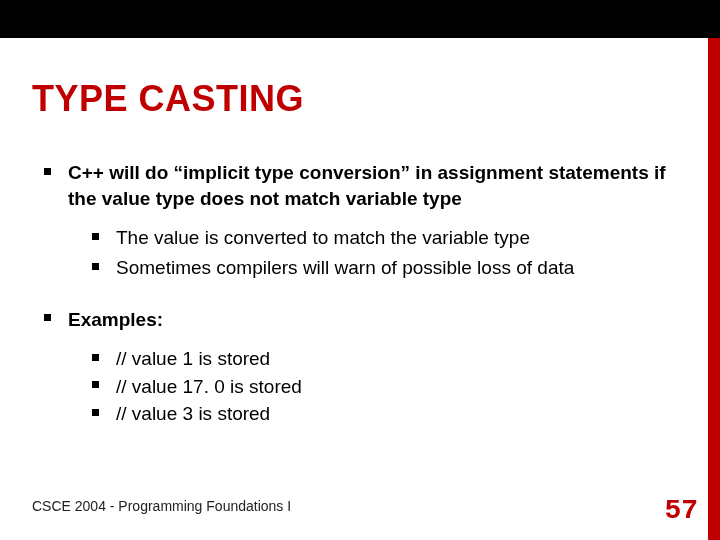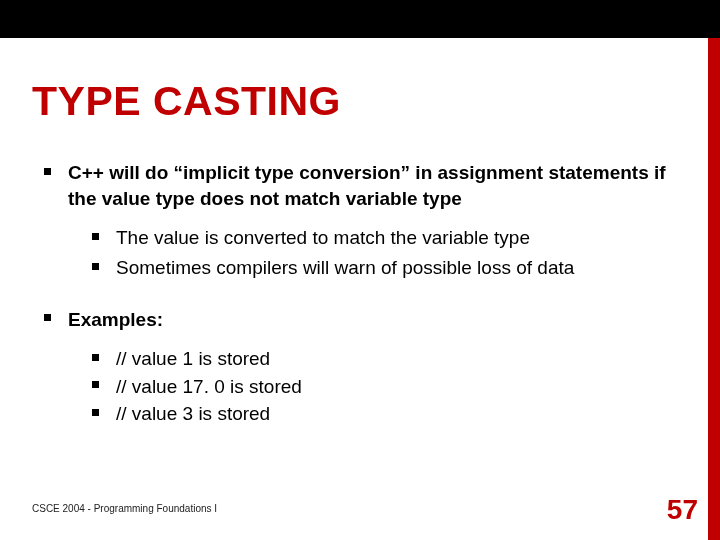--- a/index.html
+++ b/index.html
@@ -24,21 +24,21 @@
     width: 12px;
     height: 502px;
     background: #c00000;
   }
   .title {
     position: absolute;
     top: 78px;
     left: 32px;
     font-family: Arial, "Arial Black", Helvetica, sans-serif;
     font-weight: 900;
-    font-size: 41px;
+    font-size: 36px;
     letter-spacing: 0.5px;
     color: #c00000;
   }
   .content {
     position: absolute;
     top: 160px;
     left: 44px;
     right: 40px;
     font-size: 19px;
     line-height: 1.35;
@@ -73,31 +73,31 @@
     margin-left: 24px;
     margin-bottom: 2px;
     font-weight: 400;
   }
   .example-row { display: flex; }
   .code-col { width: 198px; flex: 0 0 198px; }
   .footer {
     position: absolute;
     left: 32px;
     bottom: 26px;
-    font-size: 10px;
+    font-size: 14px;
     color: #222;
   }
   .pagenum {
     position: absolute;
     right: 22px;
     bottom: 14px;
     color: #c00000;
     font-weight: 900;
     font-size: 28px;
-    font-family: Liberation Sans, sans-serif;
+    font-family: Liberation Mono, monospace;
   }
 </style>
 </head>
 <body>
 
 <div class="topbar"></div>
 <div class="sidebar"></div>
 
 <div class="title">TYPE CASTING</div>
 

